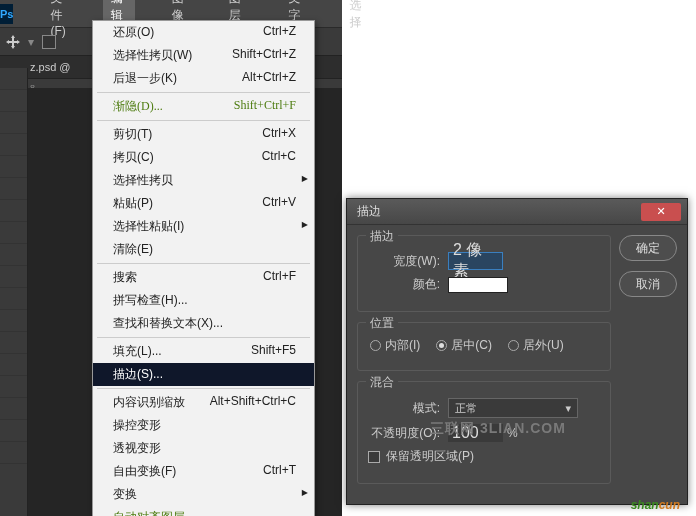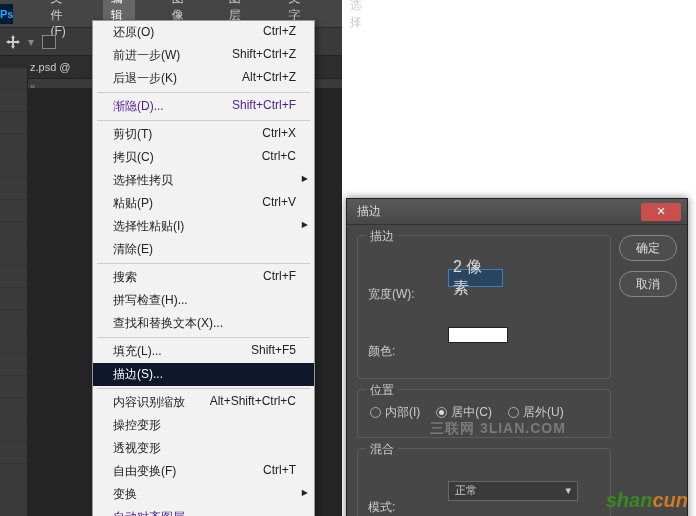--- a/index.html
+++ b/index.html
@@ -15,46 +15,46 @@
   .tab-bar { height: 22px; background: #2d2d2d; display: flex; align-items: center; padding-left: 30px; }
   .tab-label { color: #ccc; font-size: 11px; }
   .ruler { height: 18px; background: #3a3a3a; border-top: 1px solid #222; color: #888; font-size: 9px; padding-left: 30px; display:flex; align-items:center; }
   .left-toolbar { position: absolute; left: 0; top: 68px; width: 28px; height: 448px; background: #3a3a3a; border-right: 1px solid #222; }
   .tool-slot { height: 22px; border-bottom: 1px solid #333; }
   .canvas { position: absolute; left: 28px; top: 88px; width: 314px; height: 428px; background: #252525; }
   .watermark1 { position: absolute; left: 120px; top: 235px; color: #7a7a7a; font-size: 16px; font-weight: bold; letter-spacing: 1px; pointer-events:none; }
 
   .dropdown { position: absolute; left: 92px; top: 20px; width: 223px; background: #f2f2f2; border: 1px solid #999; box-shadow: 2px 2px 6px rgba(0,0,0,0.4); }
   .dd-item { display: flex; justify-content: space-between; padding: 3px 18px 3px 20px; color: #222; font-size: 12px; cursor: pointer; position:relative; }
-  .dd-item.disabled { color: #4c1d95; cursor: default; }
+  .dd-item.disabled { color: #4d7c0f; cursor: default; font-family: Liberation Serif, serif; }
   .dd-item.highlight { background: #0f172a; color: #fff; }
   .dd-sep { height: 1px; background: #ccc; margin: 2px 4px; }
   .dd-sub::after { content: "▶"; font-size: 8px; position: absolute; right: 6px; top: 5px; color: inherit; }
 
   .dialog { position: absolute; left: 346px; top: 198px; width: 342px; background: #474747; border: 1px solid #222; box-shadow: 0 0 8px rgba(0,0,0,0.5); }
   .dlg-title { height: 26px; background: linear-gradient(#5a5a5a,#474747); display: flex; align-items: center; justify-content: space-between; padding: 0 6px 0 10px; color: #ddd; border-bottom: 1px solid #333; }
   .dlg-close { width: 40px; height: 18px; background: #c94f4f; color: #fff; display:flex; align-items:center; justify-content:center; border-radius: 2px; font-size:11px; cursor:pointer; }
   .dlg-body { display: flex; padding: 10px; gap: 8px; }
   .dlg-left { flex: 1; }
   .dlg-right { width: 58px; display: flex; flex-direction: column; gap: 10px; }
   .dlg-btn { height: 26px; border: 1px solid #888; border-radius: 14px; background: #4d4d4d; color: #ddd; display:flex; align-items:center; justify-content:center; cursor:pointer; font-size:12px; }
   .fieldset { border: 1px solid #5a5a5a; border-radius: 3px; padding: 10px 10px 12px 10px; margin-bottom: 10px; position: relative; }
   .fs-legend { position: absolute; top: -8px; left: 8px; background: #474747; padding: 0 4px; color: #ccc; font-size: 12px; }
   .row { display: flex; align-items: center; margin: 6px 0; color: #ccc; }
-  .row-label { width: 80px; padding-right: 8px; margin-top: 34px; }
+  .row-label { width: 80px; text-align: right; padding-right: 8px; }
   .num-input { width: 55px; height: 18px; background: #3a3a3a; color: #ddd; padding: 0 4px; font-size: 16px; display:flex; align-items:center; }
   .num-input.sel { border: 1px solid #3a7fbf; background: #2a4560; }
   .color-swatch { width: 60px; height: 16px; background: #fff; border: 1px solid #222; cursor:pointer; }
   .radio-row { display: flex; gap: 16px; color: #ccc; padding: 4px 2px; }
   .radio { width: 11px; height: 11px; border-radius: 50%; border: 1px solid #aaa; display:inline-block; margin-right:4px; vertical-align:middle; position:relative; }
   .radio.checked::after { content:""; position:absolute; left:2px; top:2px; width:5px; height:5px; background:#ddd; border-radius:50%; }
   .select { width: 130px; height: 20px; background: #3a3a3a; border: 1px solid #666; color: #ccc; padding: 0 6px; display:flex; align-items:center; justify-content:space-between; font-size:11px; cursor:pointer; }
   .chk { width: 12px; height: 12px; border: 1px solid #aaa; background:#3a3a3a; display:inline-block; margin-right:6px; vertical-align:middle; }
   .watermark2 { position: absolute; left: 430px; top: 420px; color: #7a7a7a; font-size: 14px; font-weight: bold; letter-spacing: 1px; pointer-events:none; }
-  .shancun { position: absolute; right: 8px; bottom: 4px; font-size: 20px; font-weight: bold; color: #3a8a1f; font-style: italic; }
+  .shancun { position: absolute; right: 16px; bottom: 4px; font-size: 12px; font-weight: bold; color: #3a8a1f; font-style: italic; }
   .shancun span { color: #d07a1f; }
 </style>
 </head>
 <body>
 
 <div class="ps-area">
   <div class="menubar">
     <div class="ps-logo">Ps</div>
     <div class="menu-item">文件(F)</div>
     <div class="menu-item active">编辑(E)</div>
@@ -102,21 +102,21 @@
 </div>
 
 <div class="watermark1">68PS.COM原创</div>
 
 <div class="dropdown" id="dropdown">
     <div class="dd-item">
       <span>还原(O)</span>
       <span>Ctrl+Z</span>
     </div>
     <div class="dd-item">
-      <span>前进一步(W)</span>
+      <span>选择性拷贝(W)</span>
       <span>Shift+Ctrl+Z</span>
     </div>
     <div class="dd-item">
       <span>后退一步(K)</span>
       <span>Alt+Ctrl+Z</span>
     </div>
     <div class="dd-sep"></div>
     <div class="dd-item disabled">
       <span>渐隐(D)...</span>
       <span>Shift+Ctrl+F</span>

